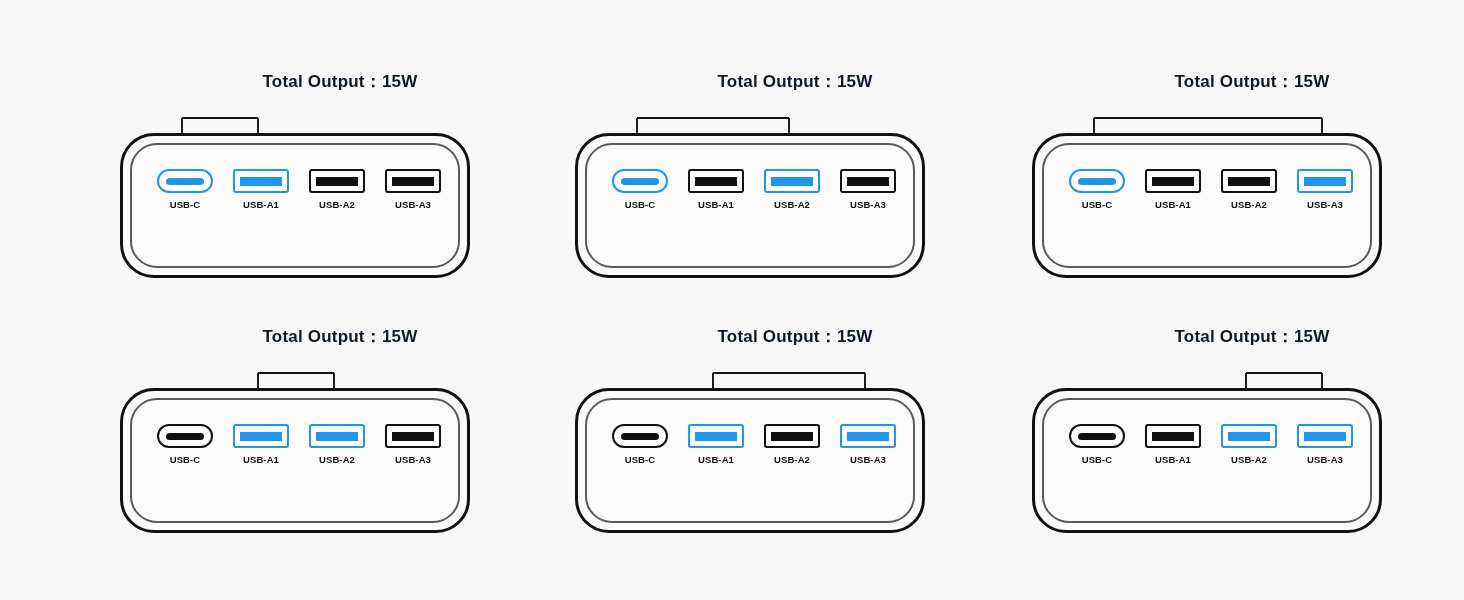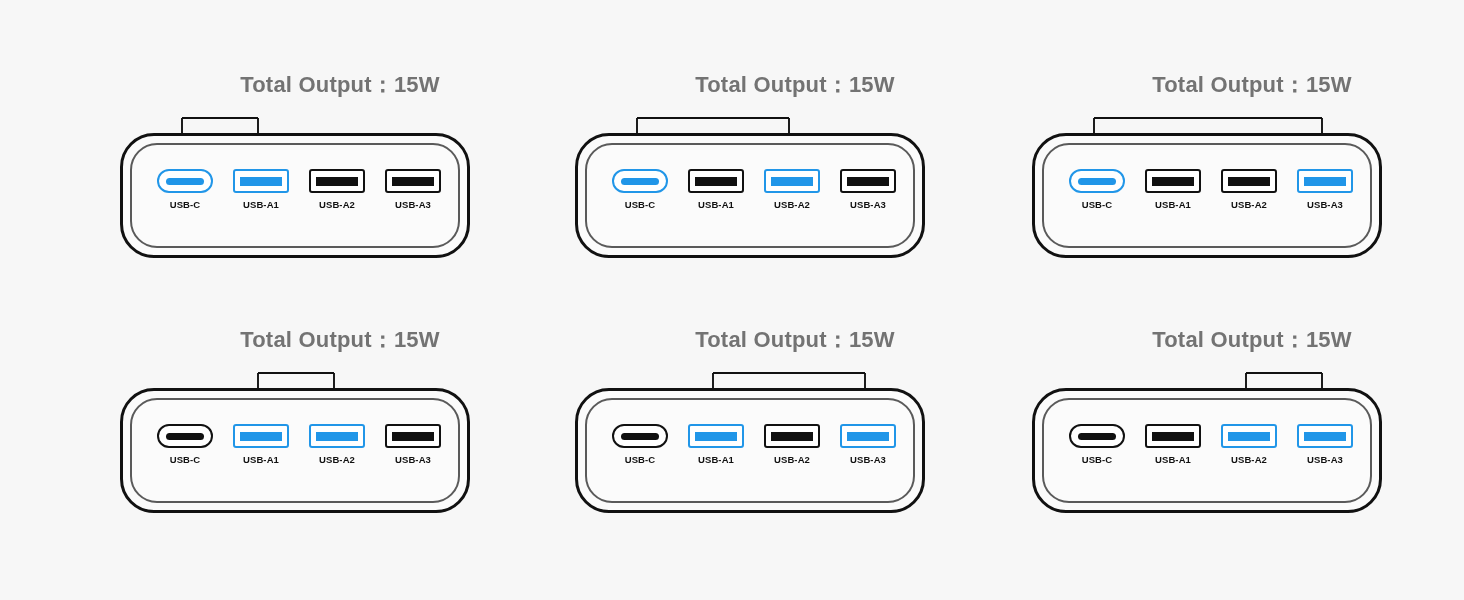--- a/index.html
+++ b/index.html
@@ -26,34 +26,34 @@
     width: 460px;
     height: 255px;
   }
 
   .panel-title {
     position: absolute;
     top: 0;
     left: 0;
     width: 100%;
     text-align: center;
-    font-size: 22px;
+    font-size: 17px;
     font-weight: bold;
-    color: #737373;
+    color: #0f172a;
     letter-spacing: 0.2px;
     white-space: nowrap;
   }
 
   
   .device {
     position: absolute;
     left: 10px;
     top: 63px;
     width: 350px;
-    height: 125px;
+    height: 145px;
     border: 3.4px solid #111111;
     border-radius: 34px;
     background: #fbfbfb;
     box-sizing: border-box;
   }
   .device-inner {
     position: absolute;
     left: 7px;
     top: 7px;
     right: 7px;

